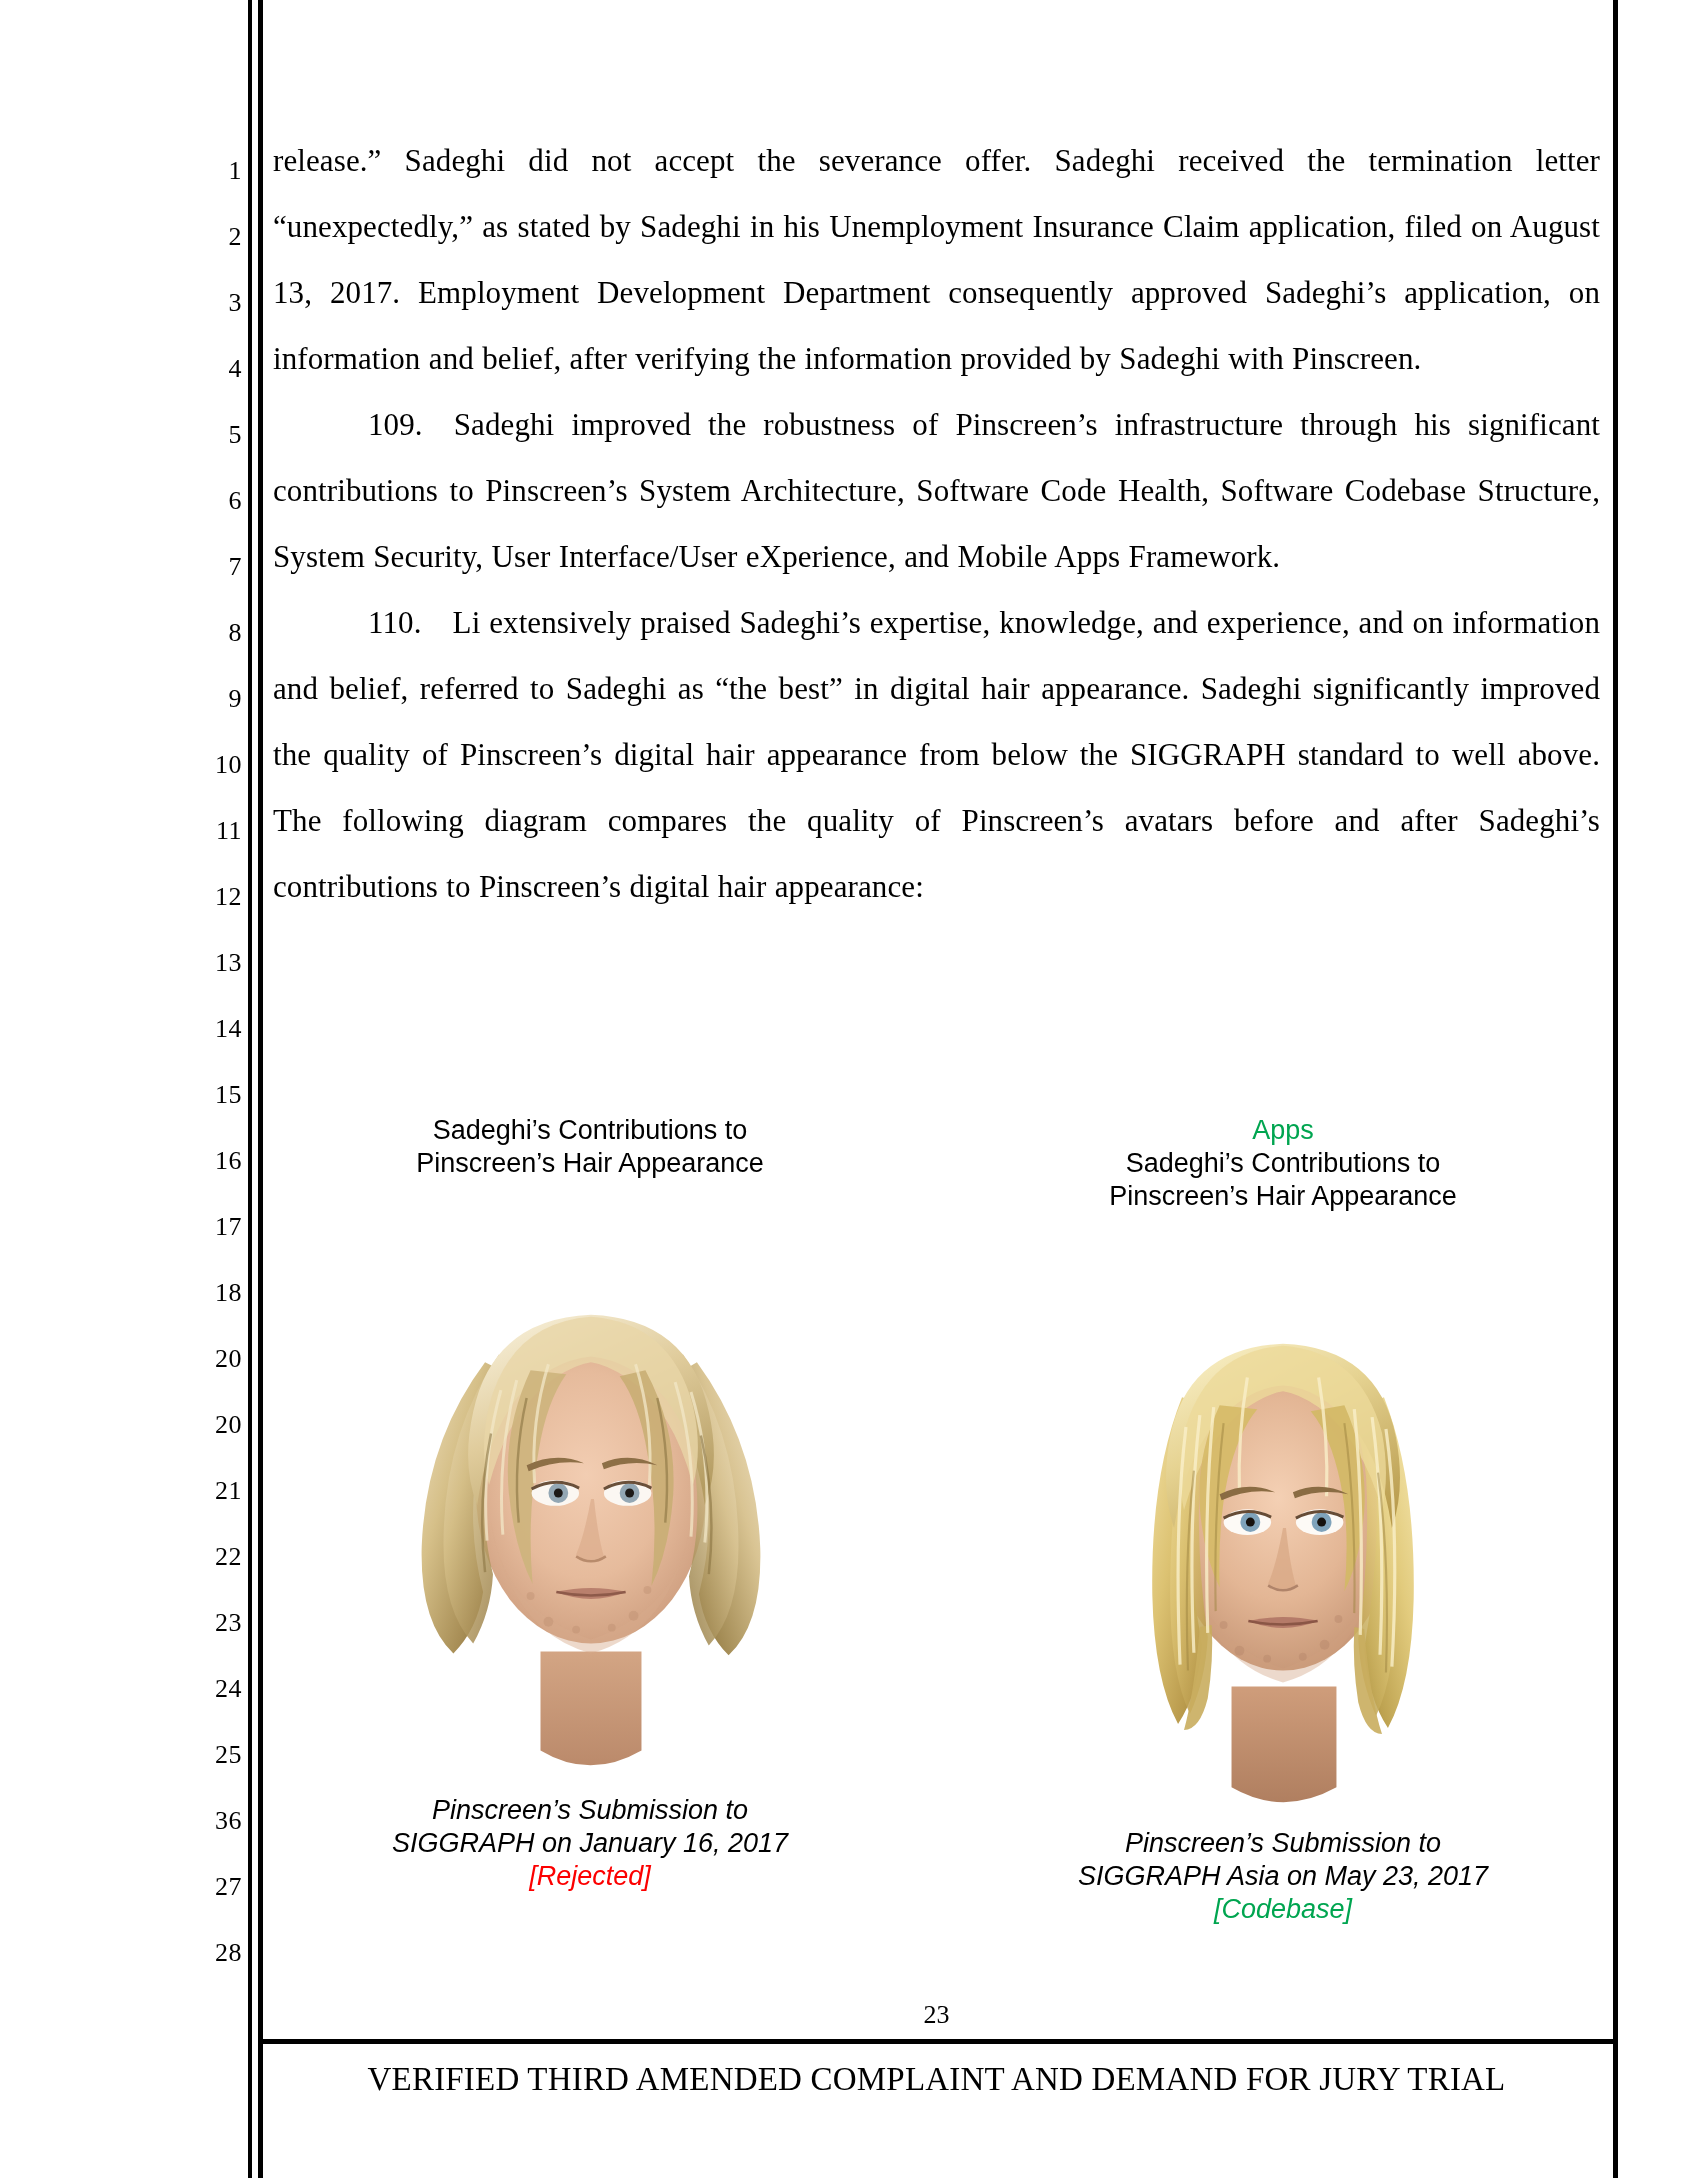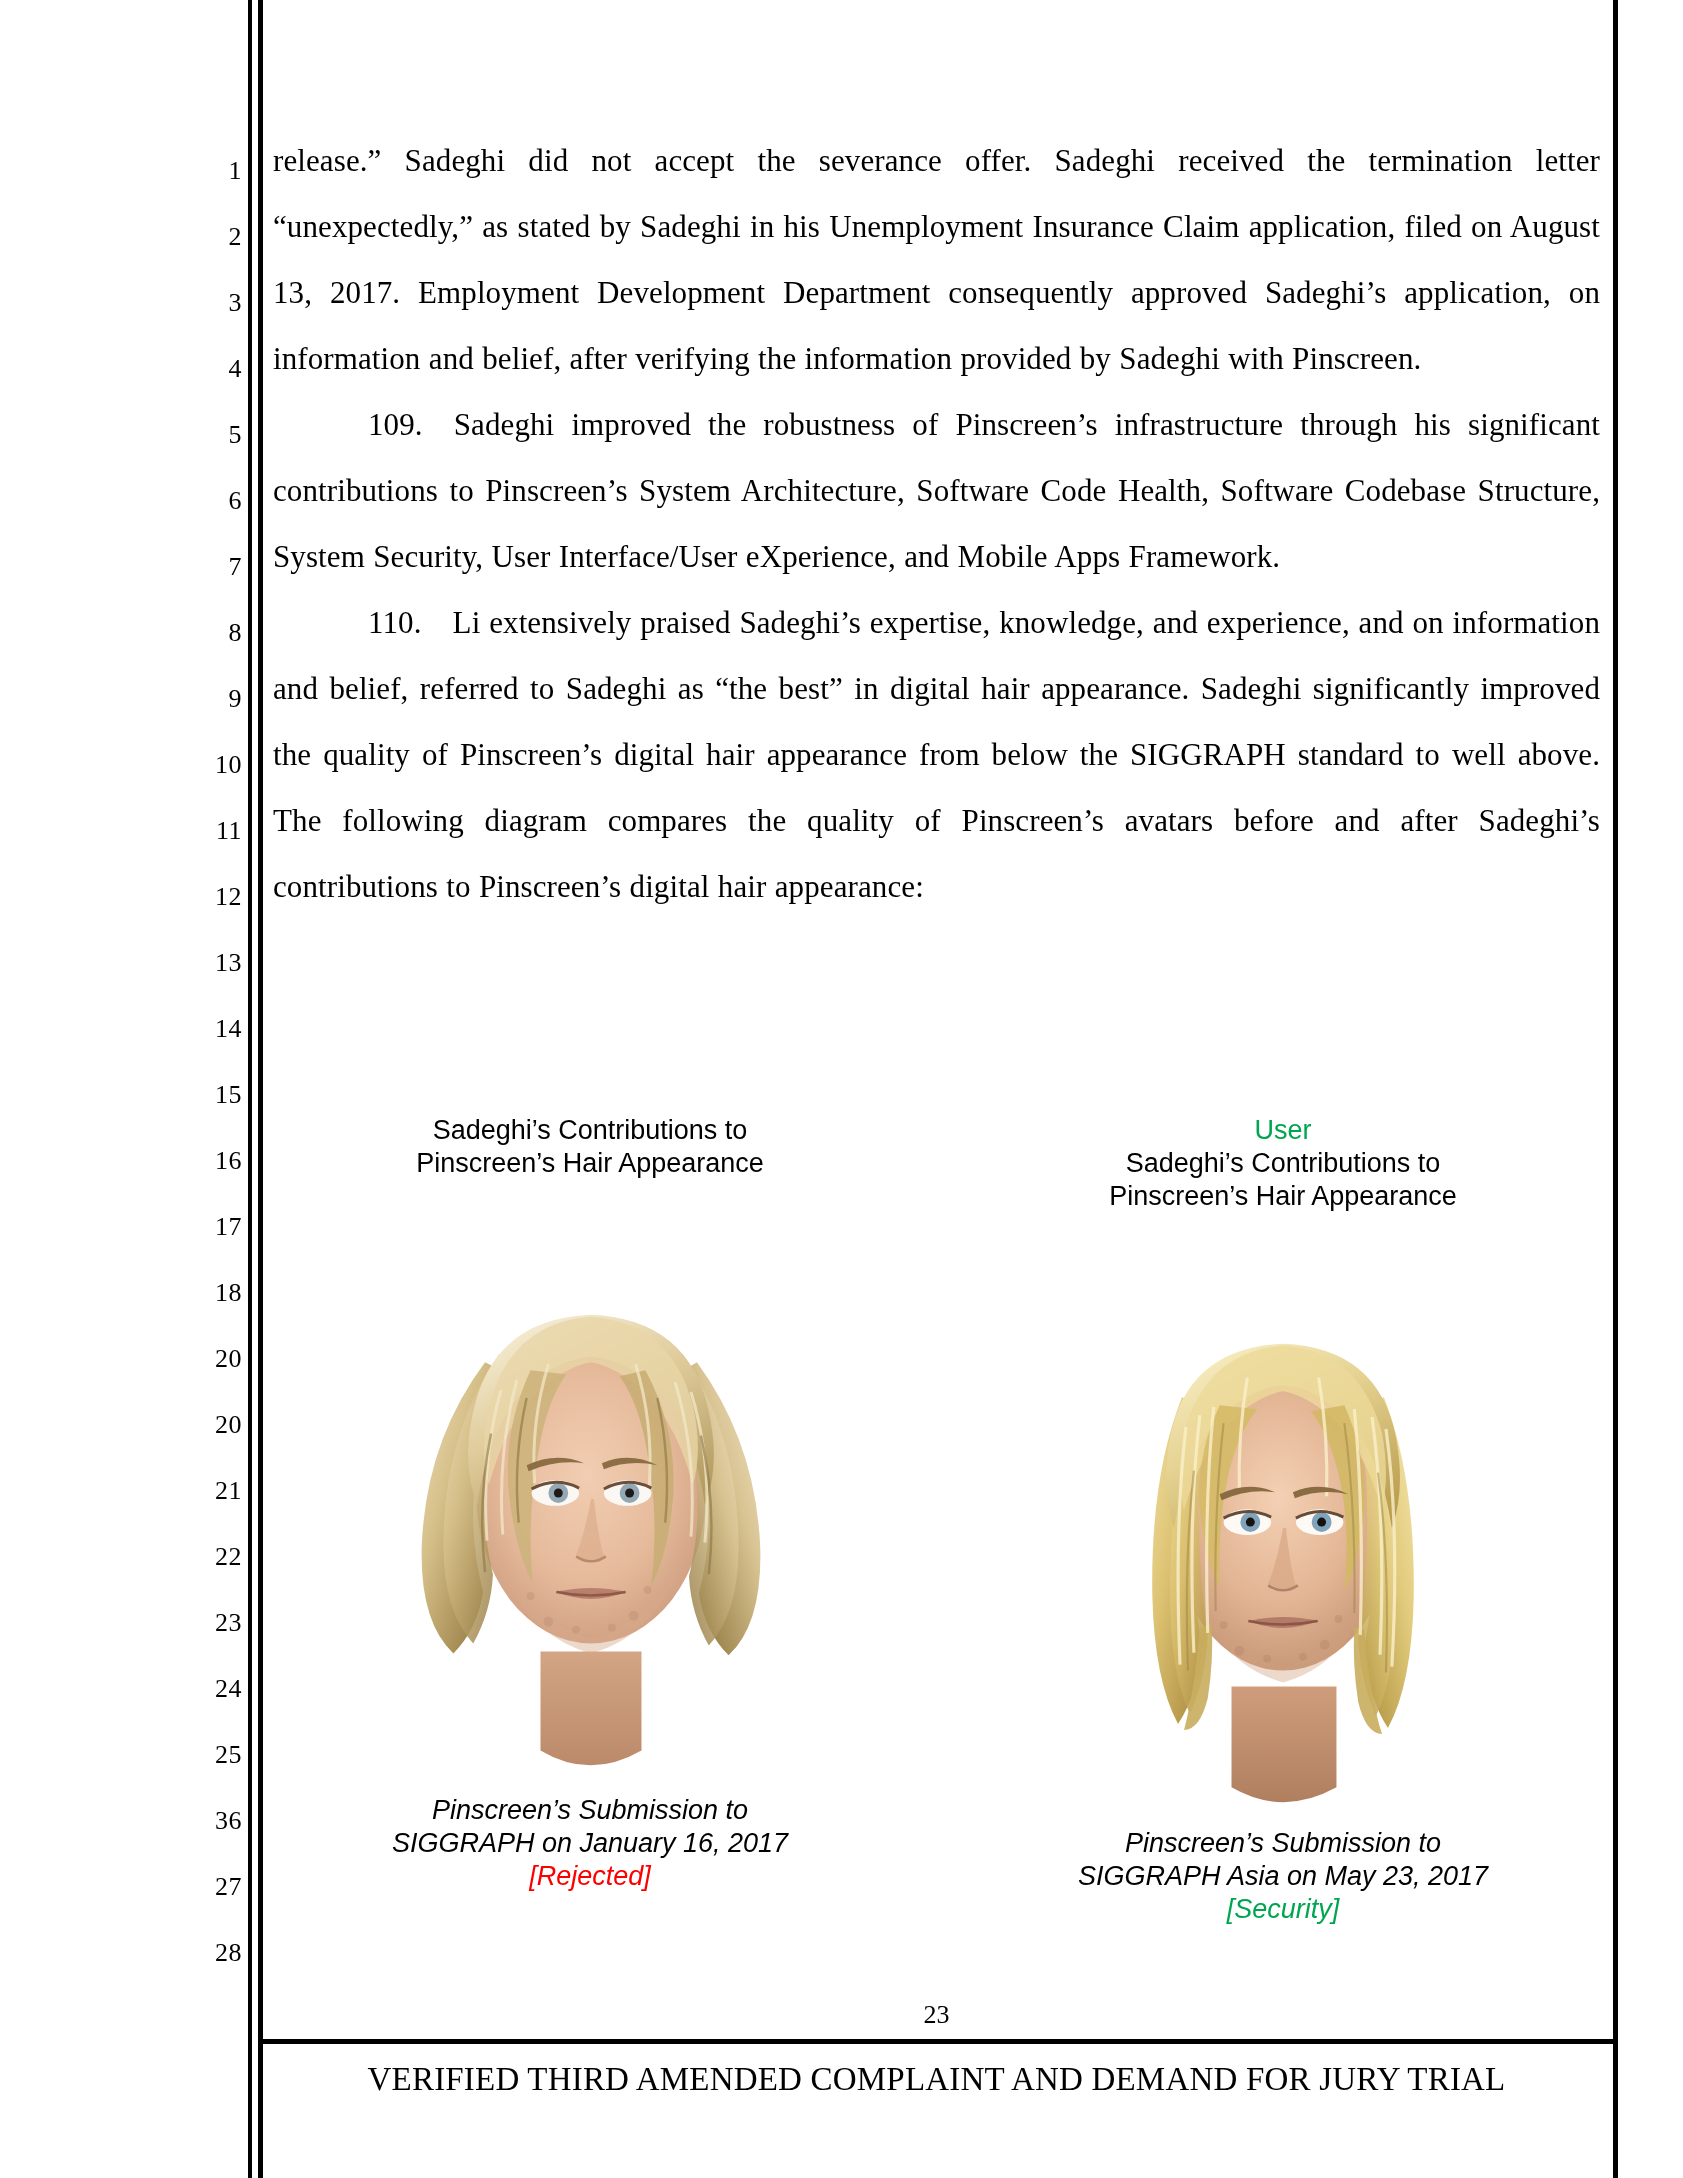--- a/index.html
+++ b/index.html
@@ -292,21 +292,21 @@
 
     <div class="fig-caption">
       <span>Pinscreen’s Submission to</span><br>
       <span>SIGGRAPH on January 16, 2017</span>
       <span class="verdict rejected" style="color: rgb(252, 0, 0);">[Rejected]</span>
     </div>
   </div>
 
   <div class="figure">
     <div class="fig-head">
-      <span class="status after-status" style="color: rgb(0, 165, 80);">User</span>
+      <span class="status after-status" style="color: rgb(0, 165, 80);">Apps</span>
       <span>Sadeghi’s Contributions to</span><br>
       <span>Pinscreen’s Hair Appearance</span>
     </div>
 
     <div class="fig-image-wrap">
       <svg class="avatar" width="416" height="594" viewBox="0 0 420 600">
         <defs>
           <radialGradient id="aSkin" cx="48%" cy="42%" r="62%">
             <stop offset="0%" stop-color="#f4d0b4"></stop>
             <stop offset="55%" stop-color="#e3b695"></stop>
@@ -397,21 +397,21 @@
             <circle cx="252" cy="420" r="5"></circle>
           <circle cx="150" cy="400" r="4"></circle>
             <circle cx="266" cy="394" r="4"></circle>
         </g>
       </svg>
     </div>
 
     <div class="fig-caption">
       <span>Pinscreen’s Submission to</span><br>
       <span>SIGGRAPH Asia on May 23, 2017</span>
-      <span class="verdict accepted" style="color: rgb(0, 165, 80);">[Security]</span>
+      <span class="verdict accepted" style="color: rgb(0, 165, 80);">[Codebase]</span>
     </div>
   </div>
 </div>
 
 <div id="footer">
   <div id="page-number">23</div>
 </div>
 <div id="footer-rule"></div>
 <div style="position:absolute; left:273px; top:2043px; width:1327px; text-align:center;">
   <div id="footer-title">VERIFIED THIRD AMENDED COMPLAINT AND DEMAND FOR JURY TRIAL</div>

